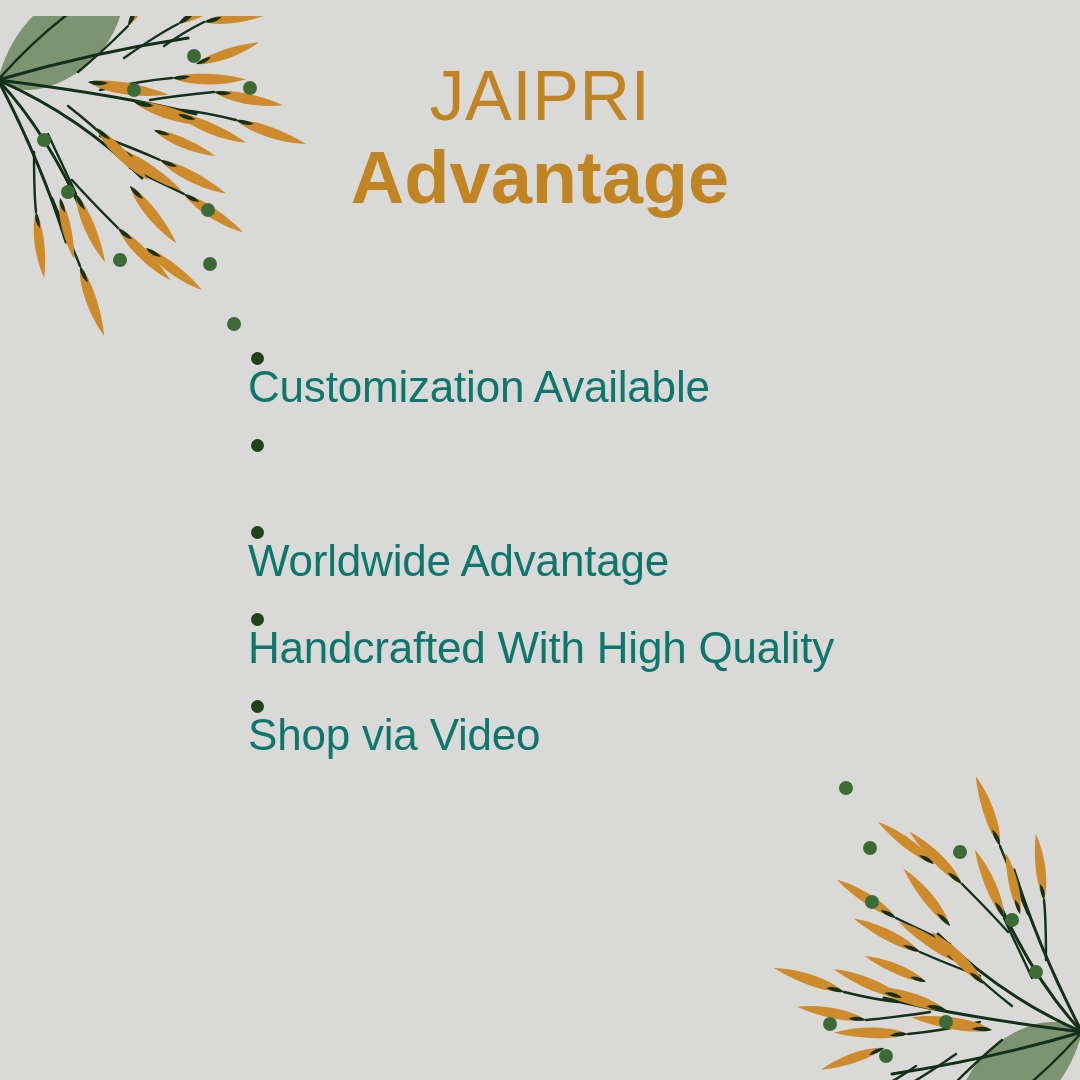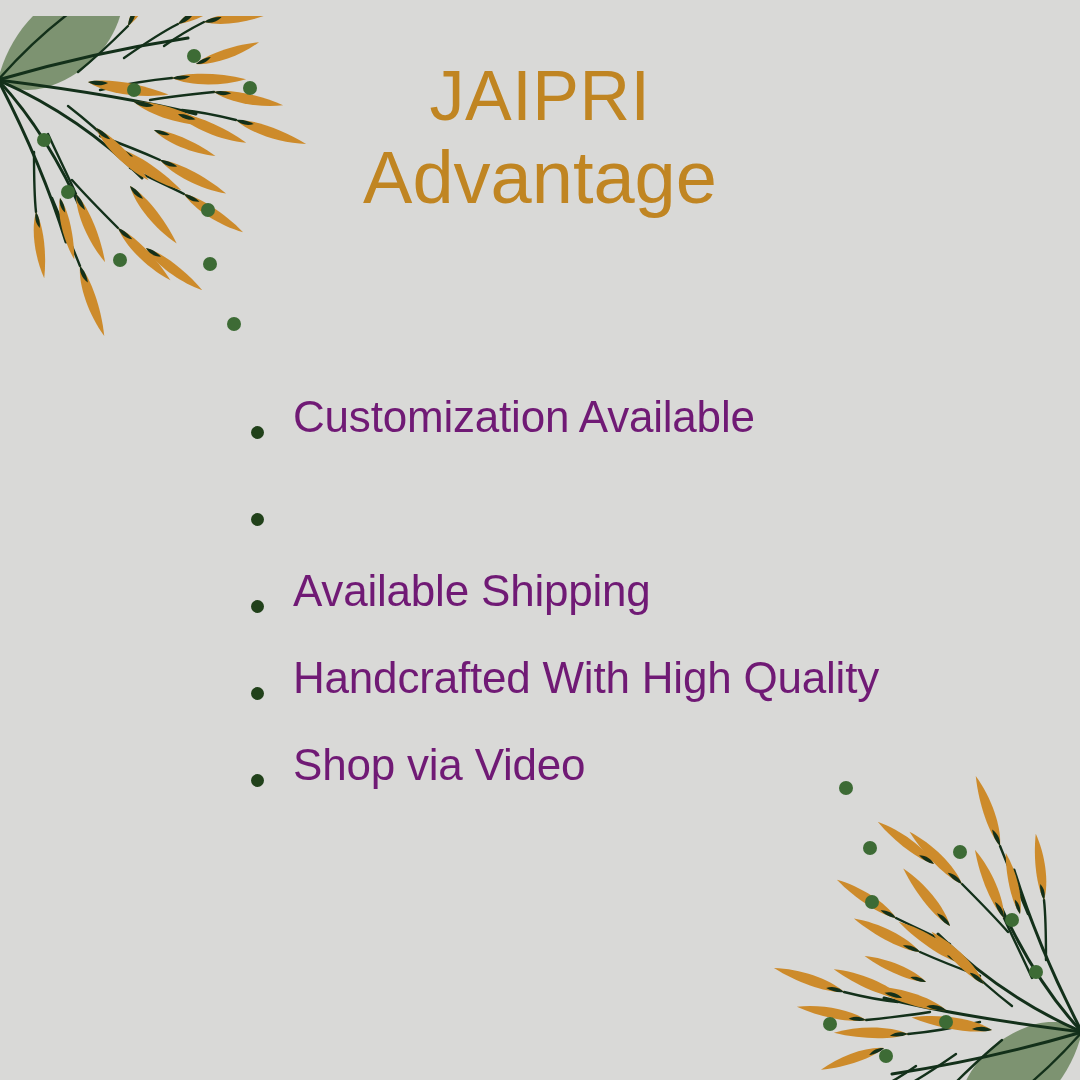--- a/index.html
+++ b/index.html
@@ -51,39 +51,40 @@
     display: block;
     font-size: 70px;
     line-height: 1.03;
     font-weight: 400;
     letter-spacing: 0.5px;
   }
   .headline .line2 {
     display: block;
     font-size: 74px;
     line-height: 1.25;
-    font-weight: 400;
+    font-weight: 700;
     letter-spacing: 0px;
   }
 
   
   .features {
     position: absolute;
     left: 248px;
     top: 336px;
     width: 760px;
     margin: 0;
     padding: 0;
     list-style: none;
   }
   .feature-item {
     display: flex;
-    align-items: flex-end;
+    align-items: flex-start;
     height: 87px;
-    color: #701a75;
+    color: #0f766e;
+    flex-direction: column;
   }
   .bullet-dot {
     flex: 0 0 auto;
     width: 13px;
     height: 13px;
     border-radius: 50%;
     background: #21411a;
     margin-right: 29px;
     margin-left: 3px;
   }
@@ -283,21 +284,21 @@
   <ul class="features" id="features-list">
       <li class="feature-item">
         <span class="bullet-dot"></span>
         <span class="feature-label">Customization Available</span>
       </li>
       <li class="feature-item">
         <span class="bullet-dot"></span>
       </li>
       <li class="feature-item">
         <span class="bullet-dot"></span>
-        <span class="feature-label">Available Shipping</span>
+        <span class="feature-label">Worldwide Advantage</span>
       </li>
       <li class="feature-item">
         <span class="bullet-dot"></span>
         <span class="feature-label">Handcrafted With High Quality</span>
       </li>
       <li class="feature-item">
         <span class="bullet-dot"></span>
         <span class="feature-label">Shop via Video</span>
       </li>
     </ul>

